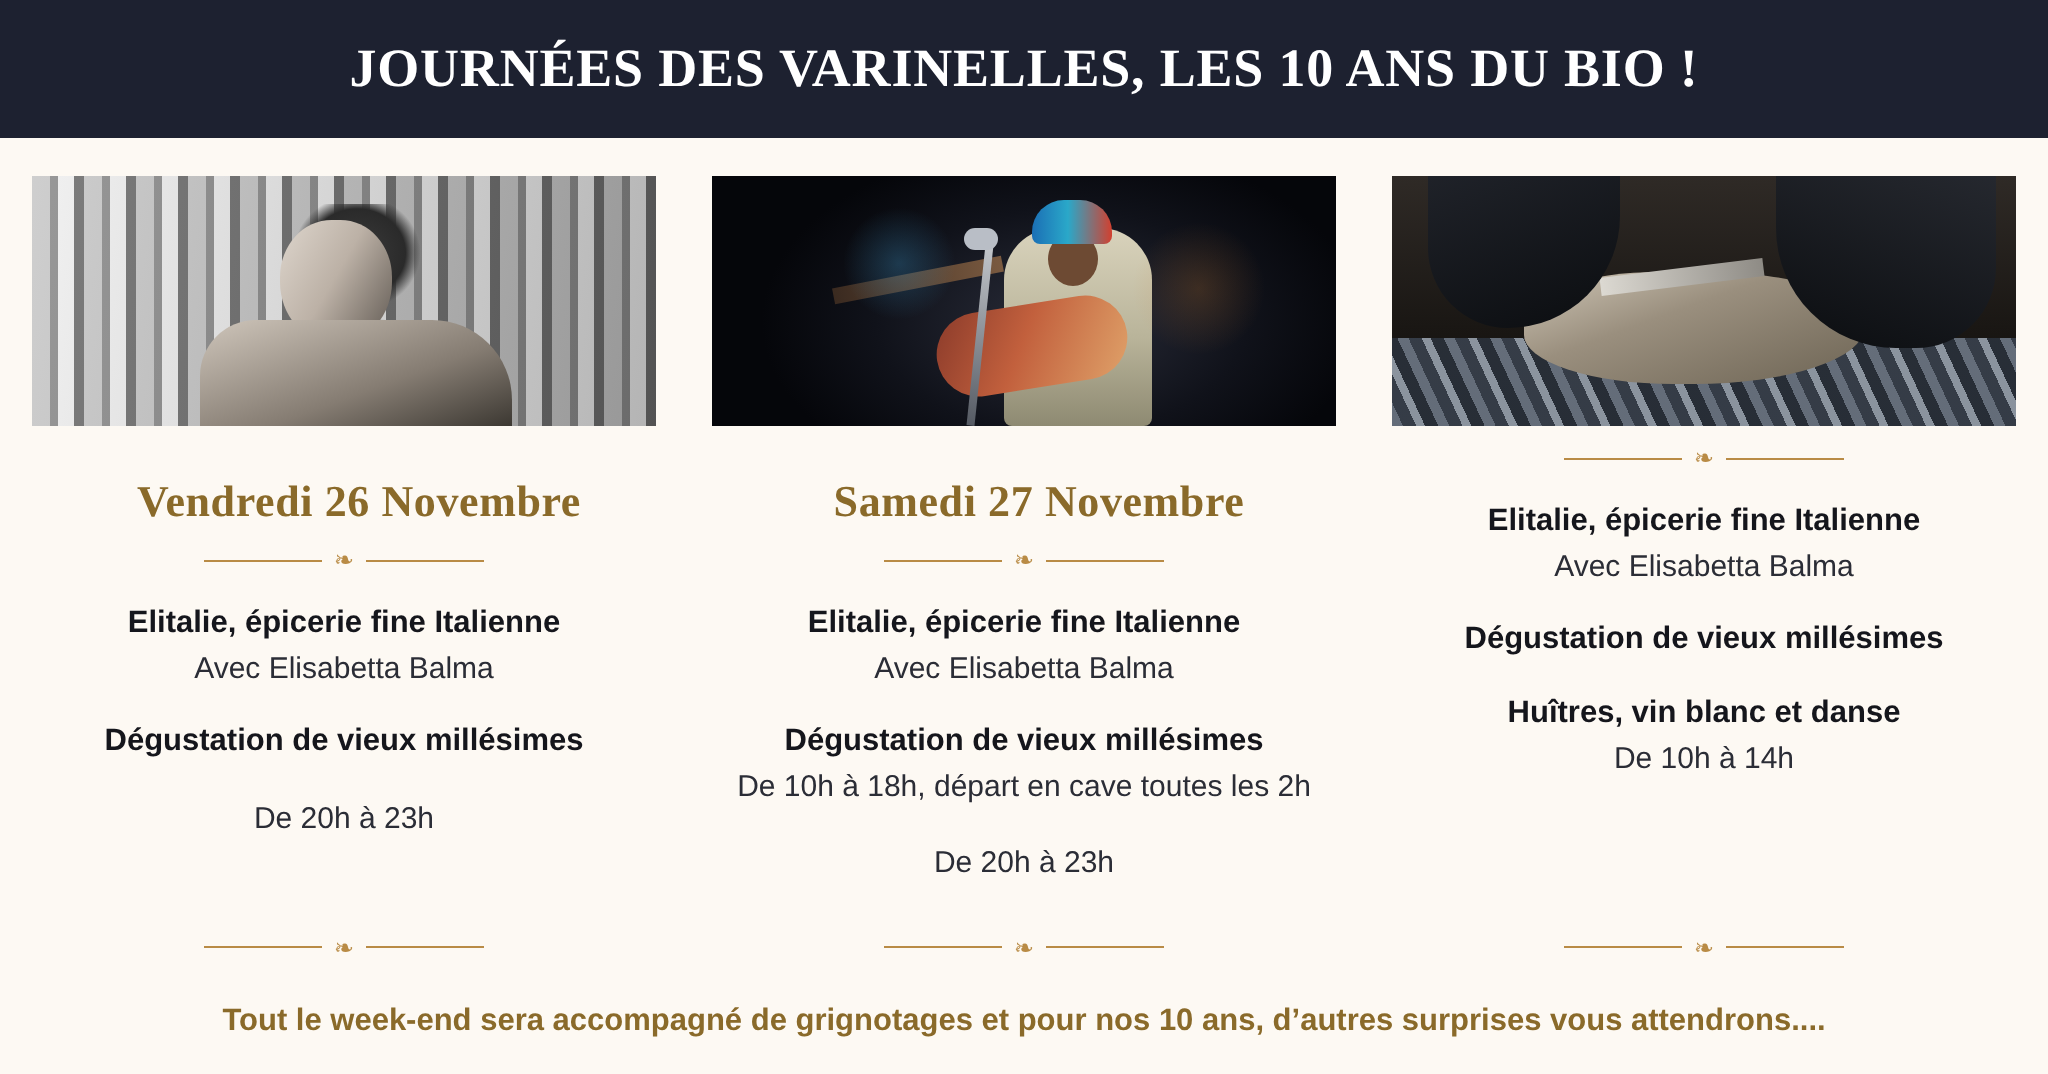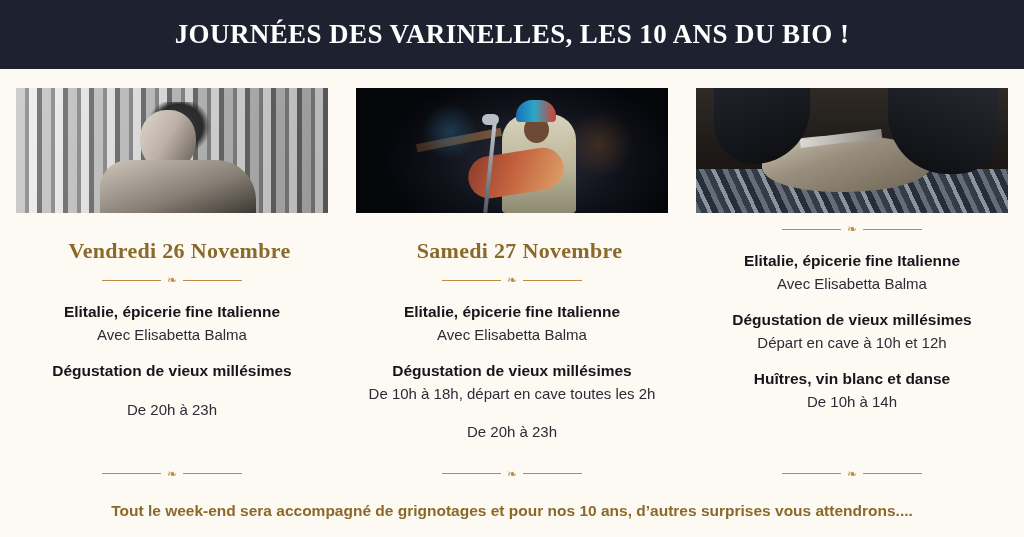--- a/index.html
+++ b/index.html
@@ -388,21 +388,20 @@
         <span class="line"></span>
         <span class="grape">❧</span>
         <span class="line"></span>
       </div>
       <div class="event">
         <div class="event-title">Elitalie, épicerie fine Italienne</div>
         <div class="event-sub">Avec Elisabetta Balma</div>
       </div>
       <div class="event">
         <div class="event-title">Dégustation de vieux millésimes</div>
-        <div class="event-sub">Départ en cave à 10h et 12h</div>
       </div>
       <div class="event">
         <div class="event-title">Huîtres, vin blanc et danse</div>
         <div class="event-sub">De 10h à 14h</div>
       </div>
     </div>
 
   </div>
 
   <div class="dividers-row">

